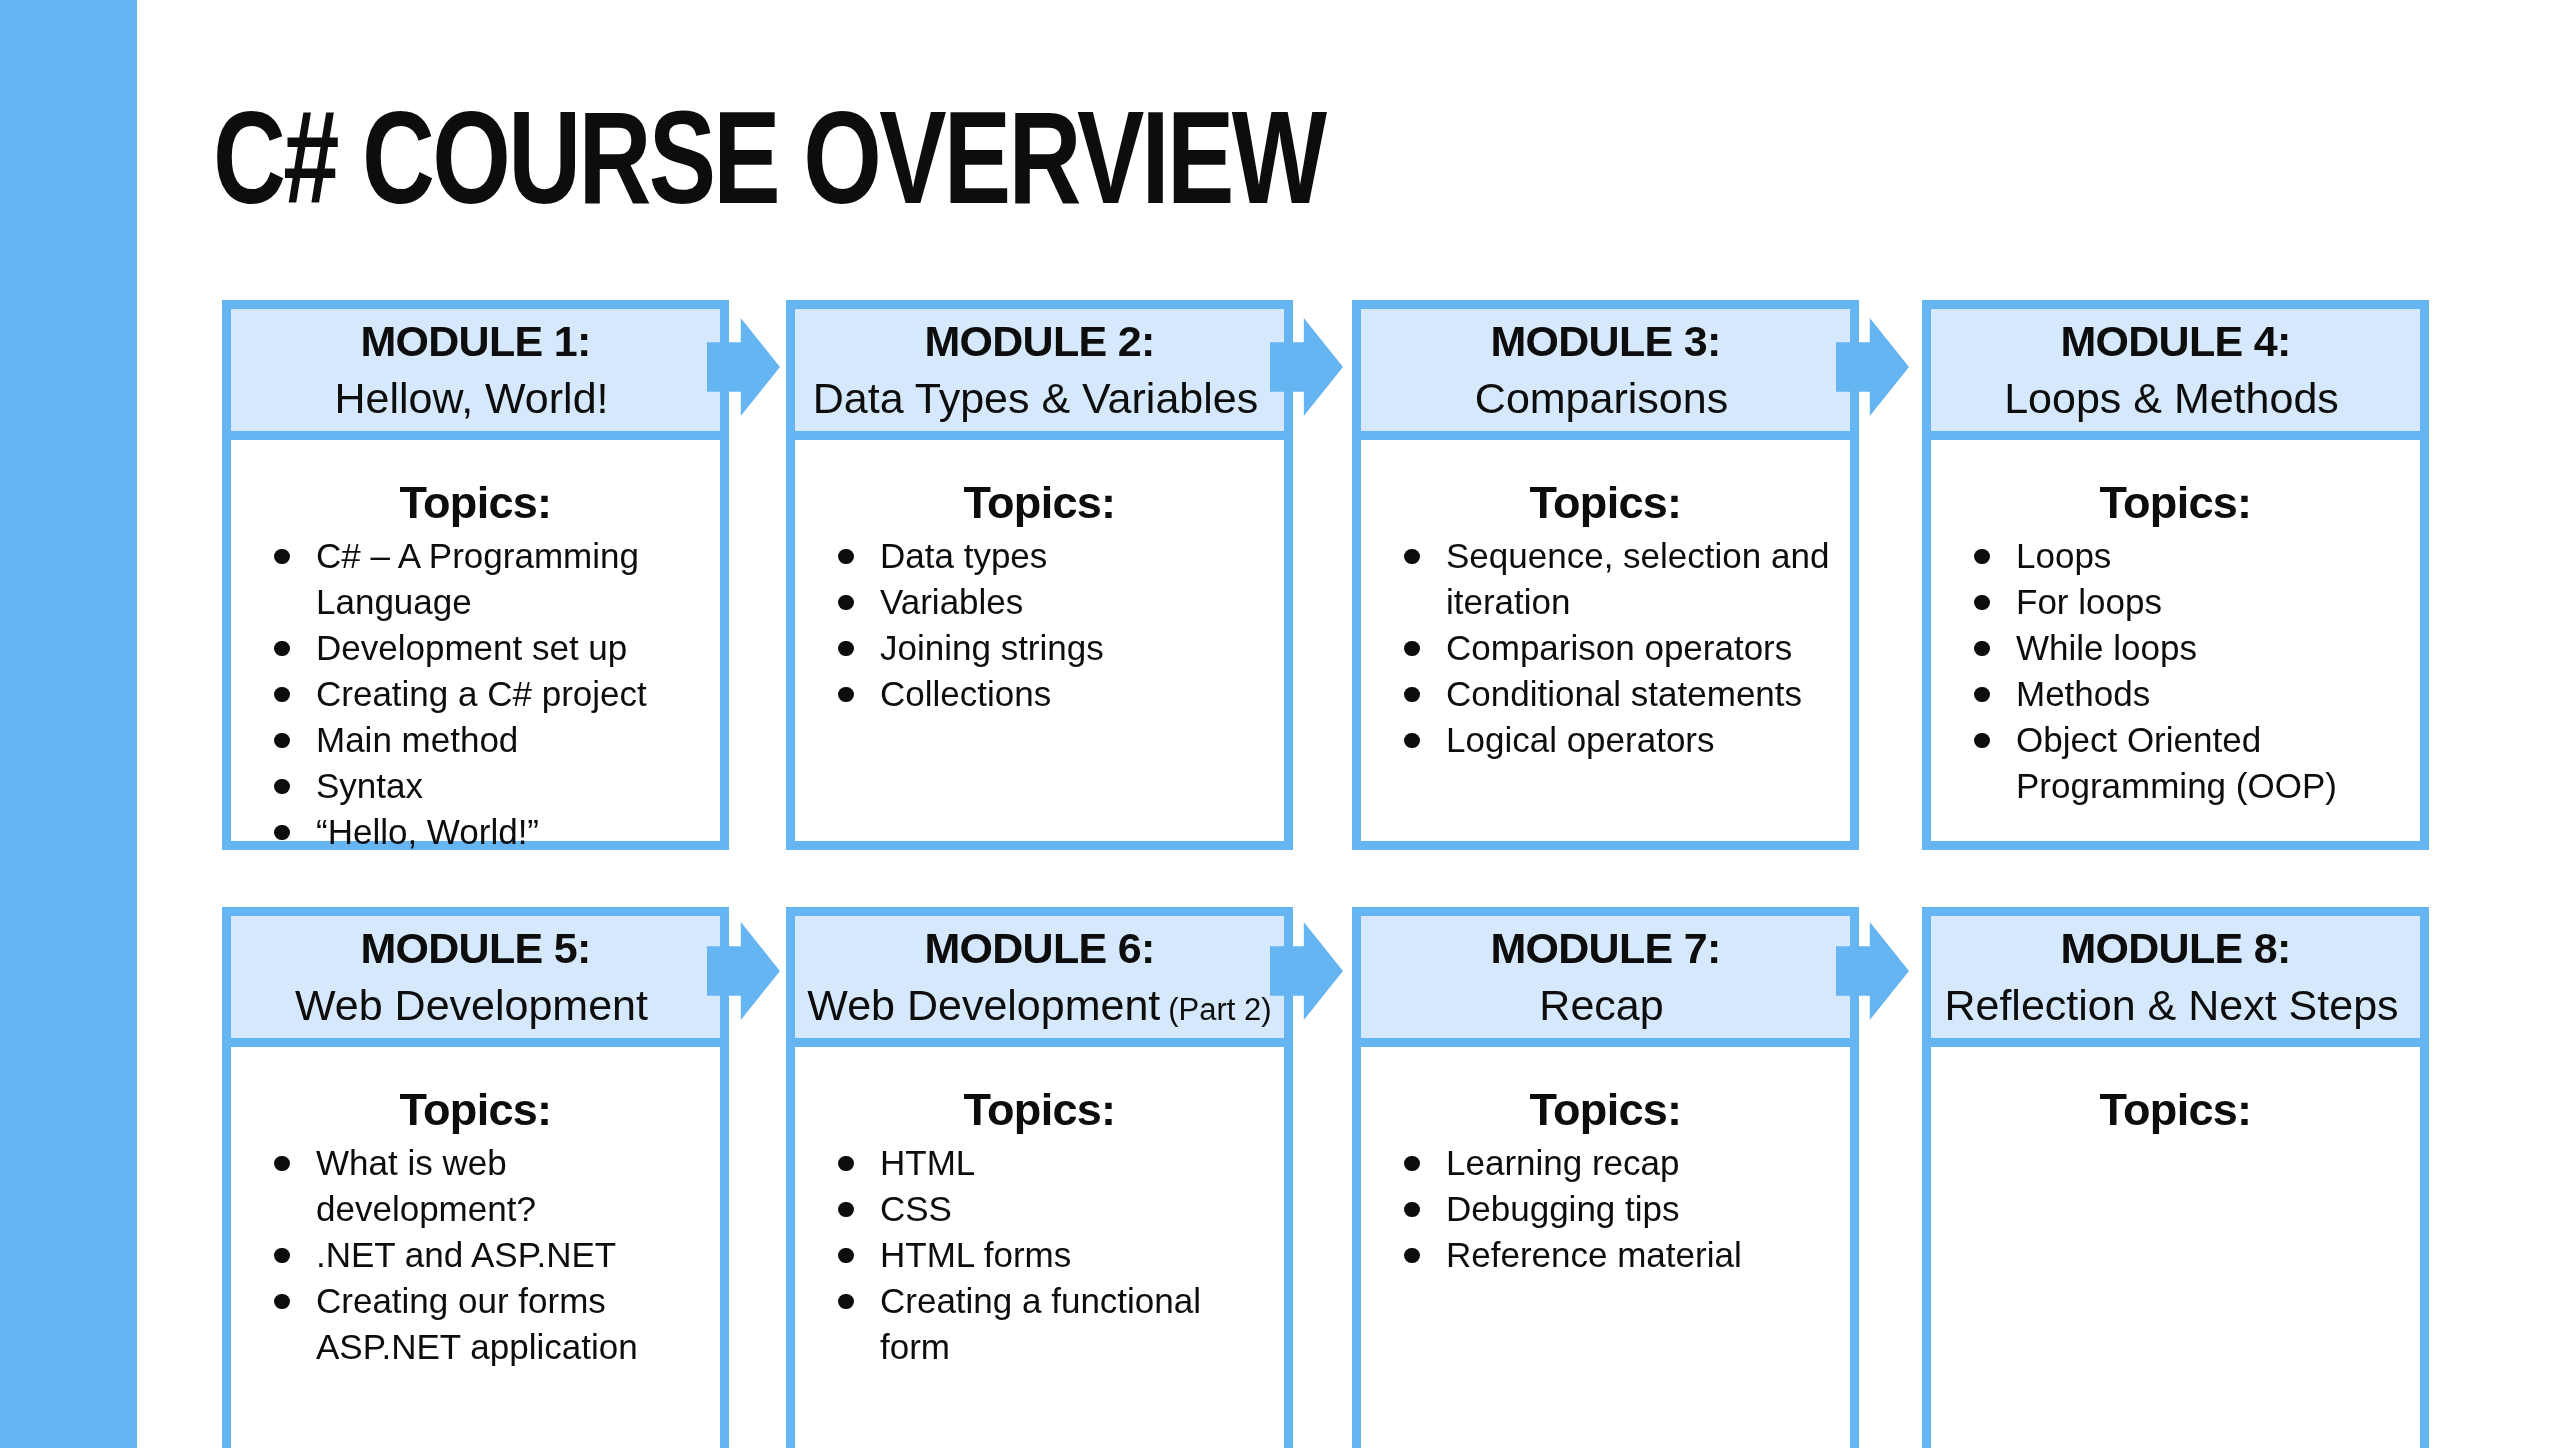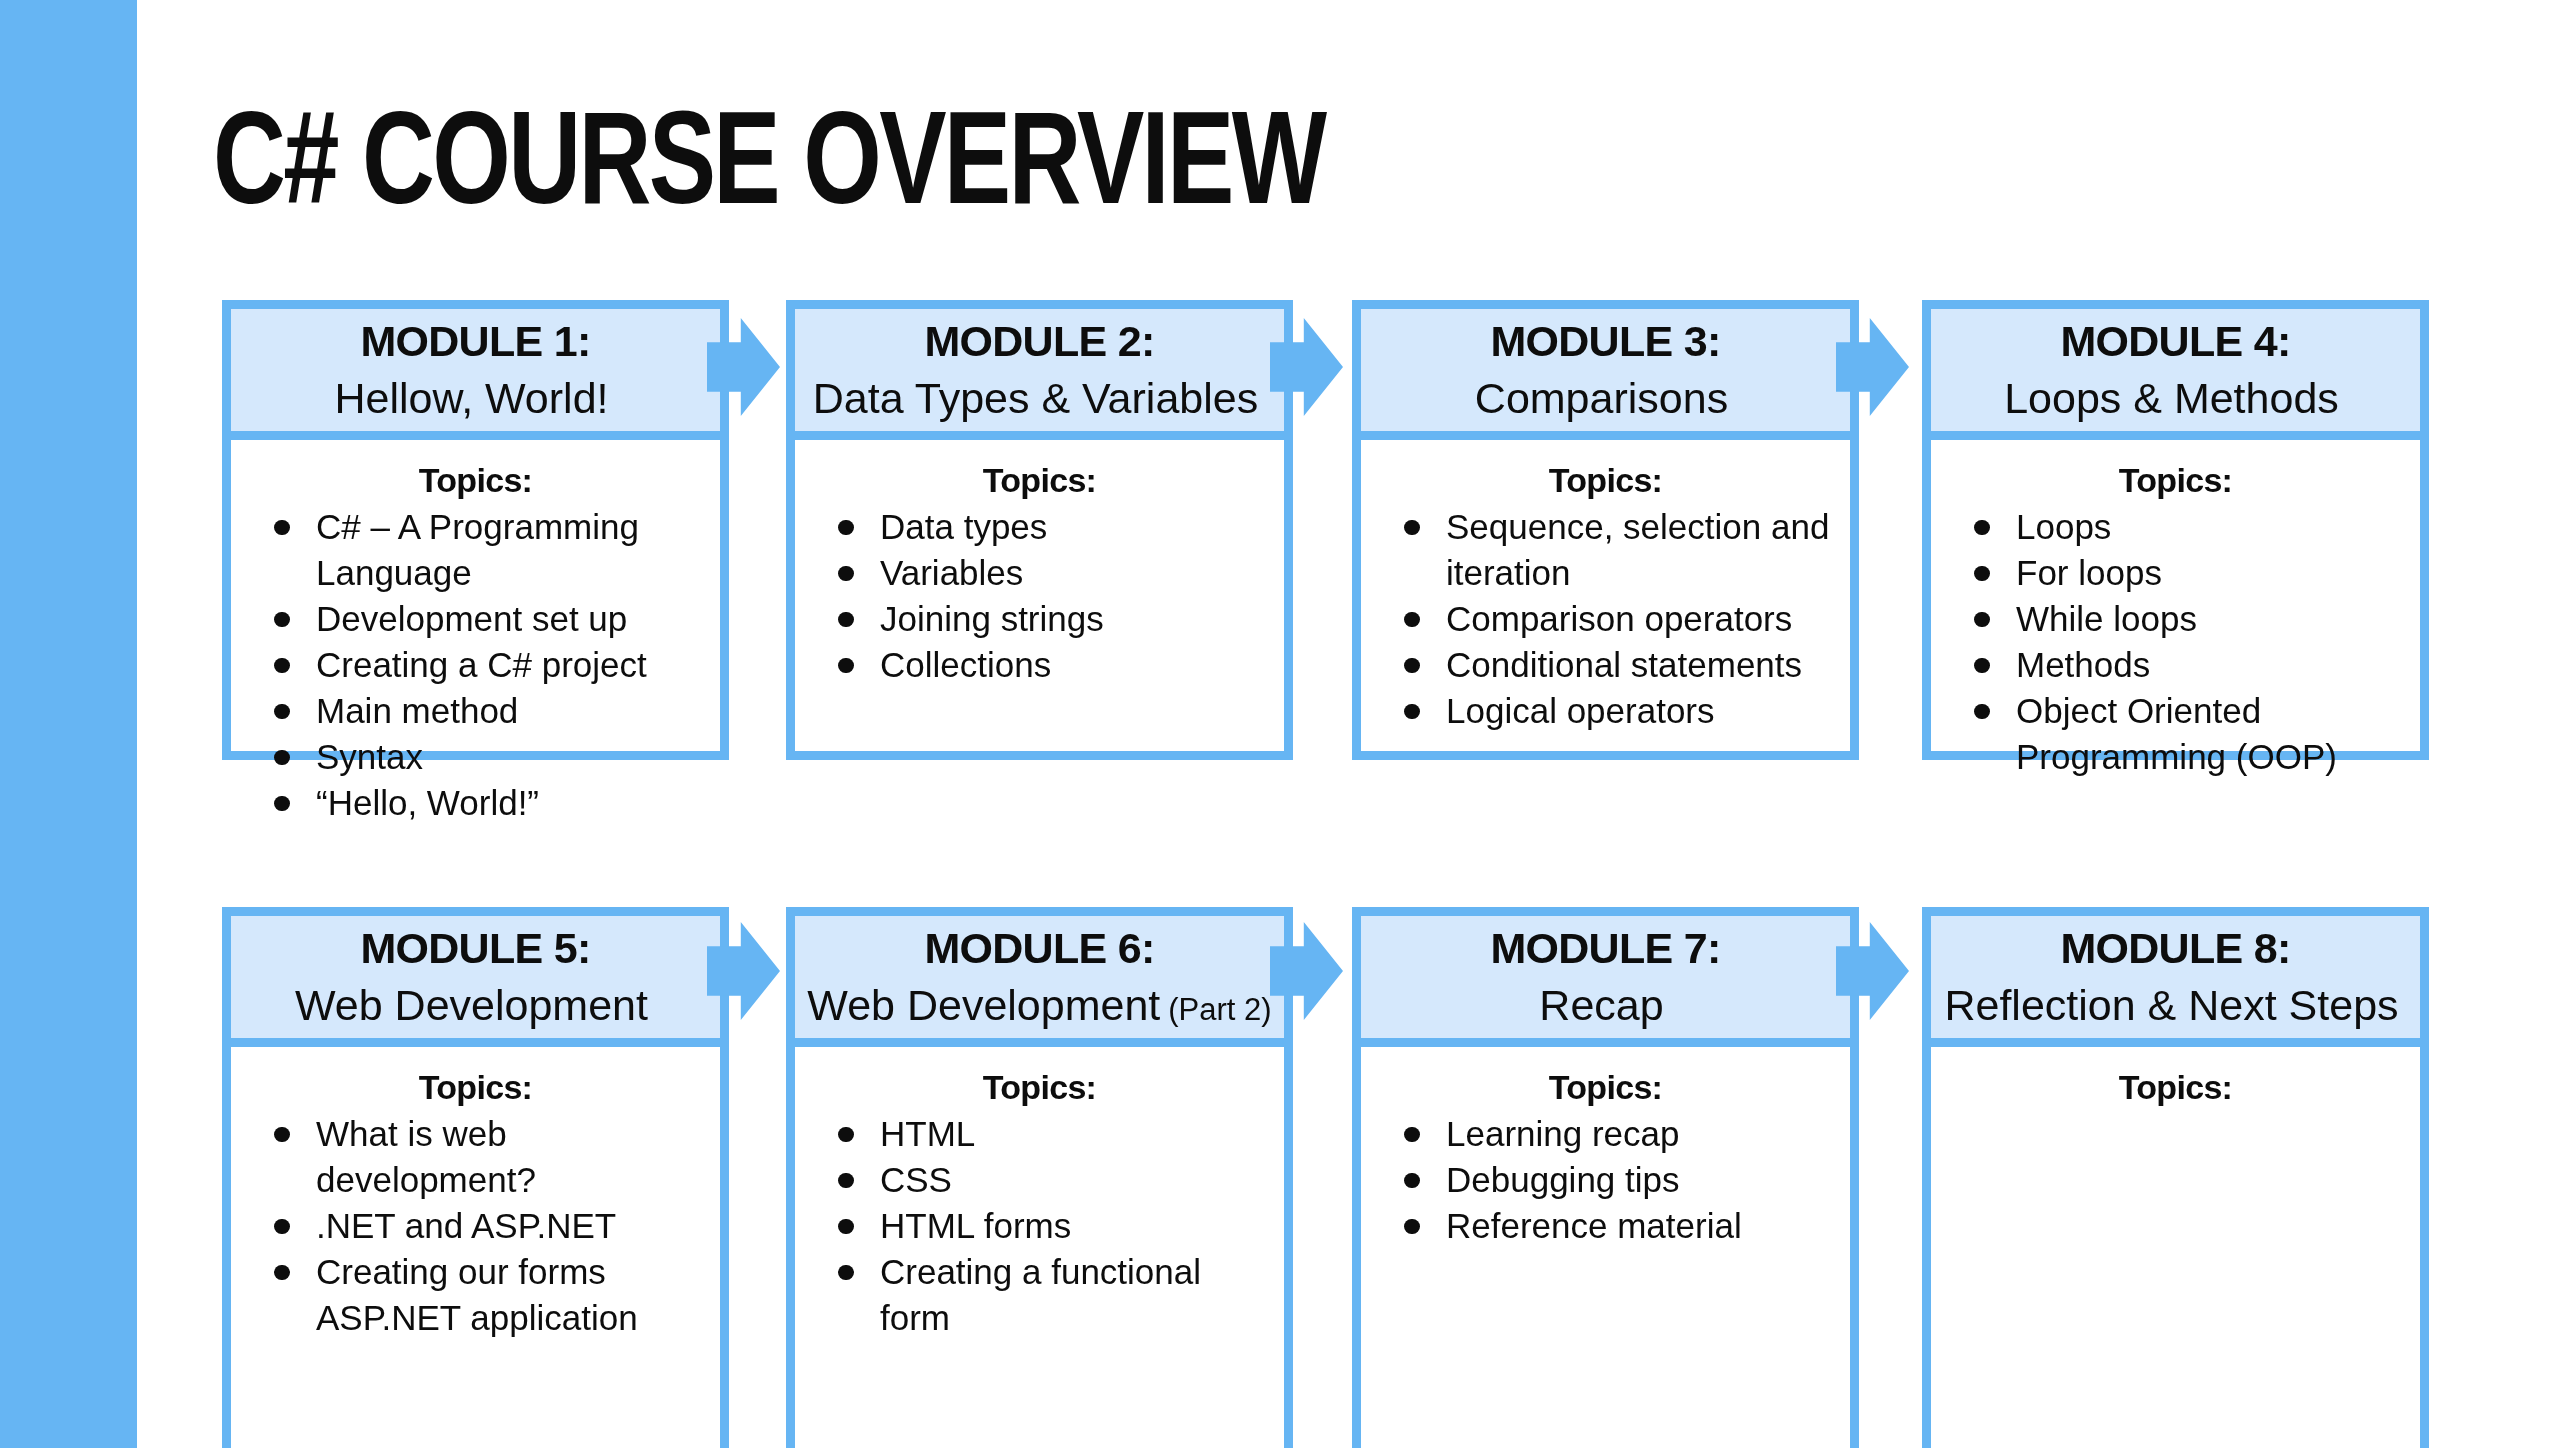--- a/index.html
+++ b/index.html
@@ -25,36 +25,36 @@
     position:absolute;left:213px;top:15px;
     font-size:101px;font-weight:900;letter-spacing:-2.7px;
     transform:scaleY(1.3);transform-origin:top left;
     white-space:nowrap;color:var(--text);
   }
   .card{
     position:absolute;width:507px;box-sizing:border-box;
     border:9.5px solid var(--accent);background:#fff;
   }
   .c1{left:222px}.c2{left:786px}.c3{left:1352px}.c4{left:1922px}
-  .r1{top:300px;height:460px}
+  .r1{top:300px;height:550px}
   .r2{top:907px;height:656px}
   .card-header{
     height:122px;box-sizing:content-box;
     border-bottom:9.5px solid var(--accent);
     background:var(--header-fill);
     display:flex;flex-direction:column;justify-content:center;align-items:center;
     text-align:center;
   }
   .module-label{font-size:43px;font-weight:900;letter-spacing:-0.7px;line-height:1.1;}
   .module-subtitle{font-size:43px;font-weight:400;line-height:1.12;margin-top:9px;white-space:nowrap;}
   .module-subtitle .suffix{font-size:31px;margin-left:8px;}
   .card-body{position:relative;}
   .topics-heading{
-    margin-top:21px;text-align:center;
-    font-size:34px;font-weight:900;letter-spacing:-0.7px;
+    margin-top:37px;text-align:center;
+    font-size:45px;font-weight:900;letter-spacing:-0.7px;
   }
   ul.topics{
     margin:4px 0 0;padding:0 6.8px 0 85px;list-style:none;
   }
   ul.topics li{
     position:relative;font-size:35px;line-height:46px;color:var(--text);
   }
   ul.topics li::before{
     content:"";position:absolute;left:-42px;top:15.6px;
     width:15.6px;height:15.6px;border-radius:50%;background:var(--text);

